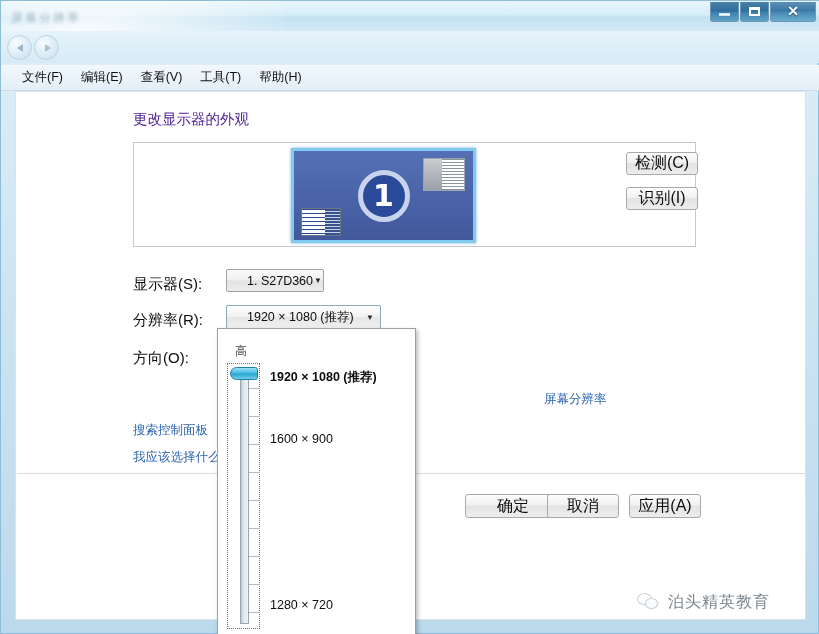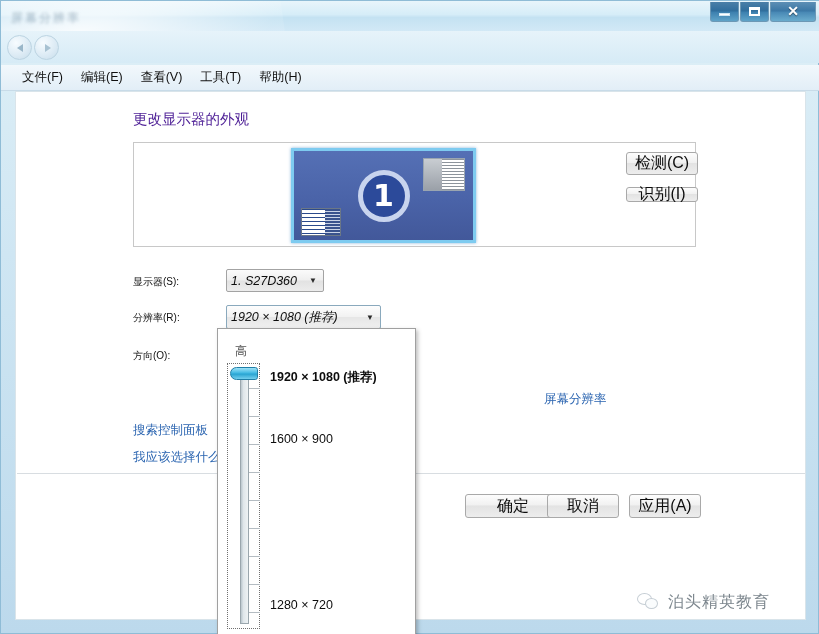--- a/index.html
+++ b/index.html
@@ -298,45 +298,45 @@
     color: #0d0d0d;
     display: flex; align-items: center; justify-content: center;
     cursor: pointer;
   }
   #btn-detect {
     position: absolute; left: 610px; top: 60px;
     width: 72px; height: 23px;
   }
   #btn-identify {
     position: absolute; left: 610px; top: 95px;
-    width: 72px; height: 15px;
+    width: 72px; height: 23px;
   }
 
   
   .frow-label {
     position: absolute;
-    font-size: 10px;
+    font-size: 15px;
     color: #0d0d0d;
     white-space: nowrap;
   }
   #lbl-display    { left: 117px; top: 183px; }
   #lbl-resolution { left: 117px; top: 219px; }
   #lbl-orientation{ left: 117px; top: 257px; }
 
   .combo {
     position: absolute;
     background: linear-gradient(to bottom, #fbfbfb 0%, #efefef 48%, #e2e2e2 52%, #ececec 100%);
     border: 1px solid #a3a3a3;
     border-radius: 2px;
     display: flex; align-items: center;
     font-size: 12.5px;
     color: #0d0d0d;
     cursor: pointer;
   }
-  .combo .ctext { padding-left: 4px; flex: 1; white-space: nowrap; font-style: italic; }
+  .combo .ctext { padding-left: 20px; flex: 1; white-space: nowrap; }
   .combo .carrow {
     width: 20px; text-align: center;
     font-size: 8px; color: #2b2b2b;
   }
   #combo-display    { left: 210px; top: 177px; width: 98px; height: 23px; }
   #combo-resolution { left: 210px; top: 213px; width: 155px; height: 24px;
                       border: 1px solid #8aa9bd;
                       background: linear-gradient(to bottom,#fdfdfd 0%,#f2f2f2 48%,#e6e6e6 52%,#f0f0f0 100%); }
 
   

